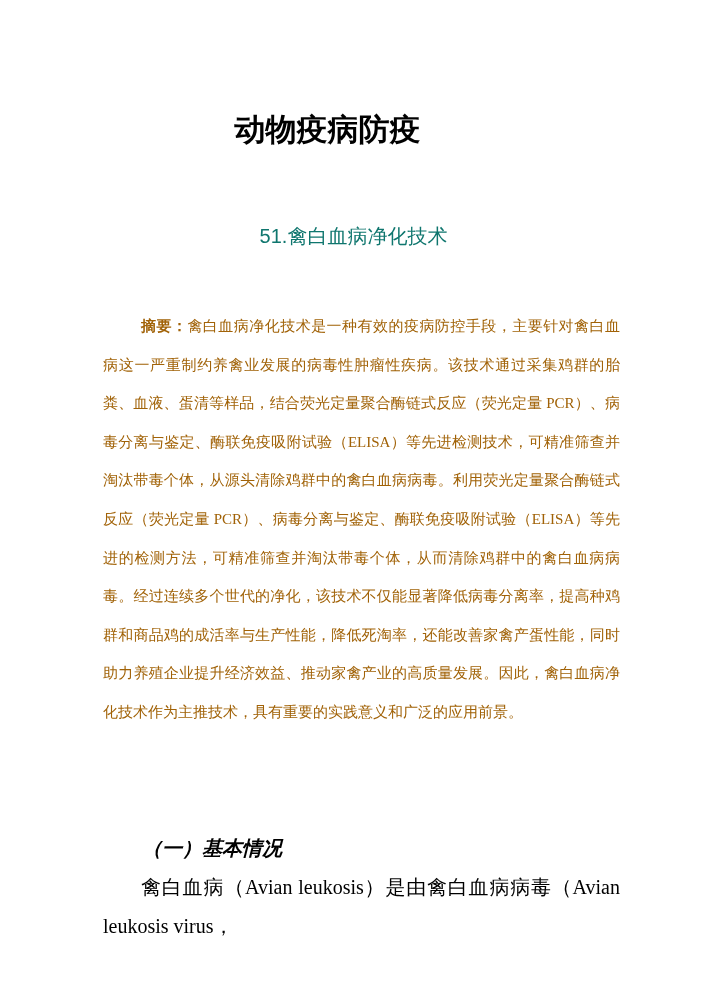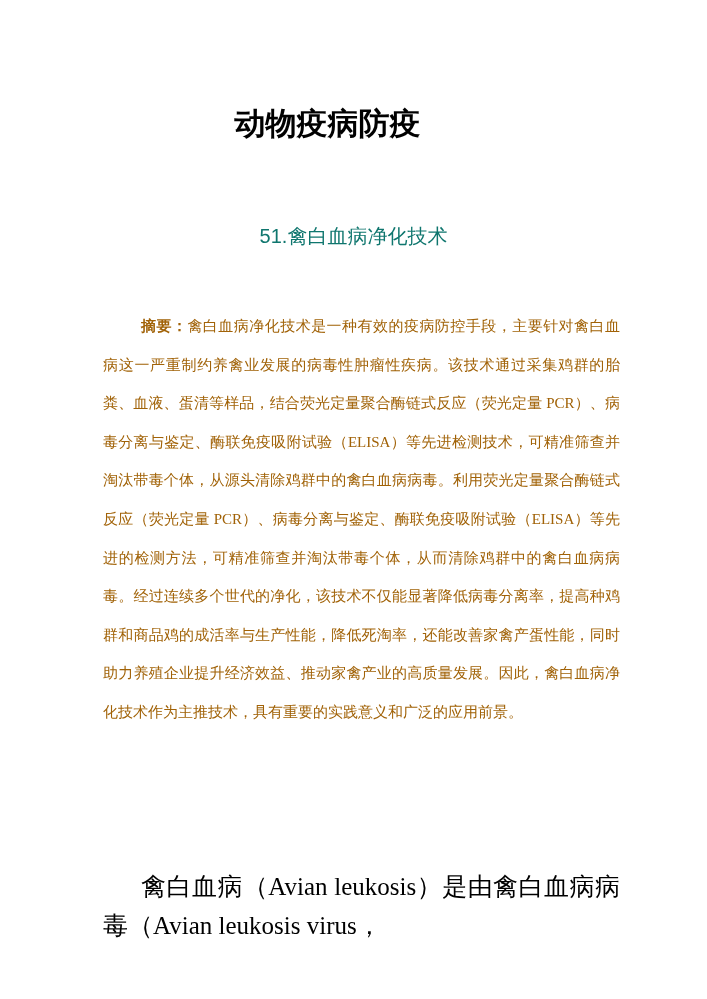--- a/index.html
+++ b/index.html
@@ -8,21 +8,21 @@
     position: relative;
     width: 707px;
     height: 999px;
     background: #ffffff;
     color: #000000;
     overflow: hidden;
     margin: 0 auto;
   }
   .doc-title {
     position: absolute;
-    top: 103px;
+    top: 109px;
     left: 0;
     width: 655px;
     text-align: center;
     font-family: "Liberation Sans", "DejaVu Sans", sans-serif;
     font-weight: 700;
     font-size: 31px;
     letter-spacing: 0px;
     color: #000000;
   }
   .doc-subtitle {
@@ -77,37 +77,38 @@
     line-height: 38.6px;
     text-indent: 39px;
     color: #000000;
   }
   .body-paragraph {
     position: absolute;
     top: 868px;
     left: 103px;
     width: 517px;
     font-family: "Liberation Serif", "DejaVu Serif", serif;
-    font-size: 25px;
+    font-size: 20px;
     line-height: 38.6px;
     text-align: justify;
     text-indent: 38px;
     color: #000000;
   }
 </style>
 </head>
 <body>
 
 <div class="page">
 
   <h1 class="doc-title">动物疫病防疫</h1>
 
   <h2 class="doc-subtitle">51.禽白血病净化技术</h2>
 
   <p class="abstract">
     <span class="abstract-label">摘要：</span><span>禽白血病净化技术是一种有效的疫病防控手段，主要针对禽白血病这一严重制约养禽业发展的病毒性肿瘤性疾病。该技术通过采集鸡群的胎粪、血液、蛋清等样品，结合荧光定量聚合酶链式反应（荧光定量 PCR）、病毒分离与鉴定、酶联免疫吸附试验（ELISA）等先进检测技术，可精准筛查并淘汰带毒个体，从源头清除鸡群中的禽白血病病毒。利用荧光定量聚合酶链式反应（荧光定量 PCR）、病毒分离与鉴定、酶联免疫吸附试验（ELISA）等先进的检测方法，可精准筛查并淘汰带毒个体，从而清除鸡群中的禽白血病病毒。经过连续多个世代的净化，该技术不仅能显著降低病毒分离率，提高种鸡群和商品鸡的成活率与生产性能，降低死淘率，还能改善家禽产蛋性能，同时助力养殖企业提升经济效益、推动家禽产业的高质量发展。因此，禽白血病净化技术作为主推技术，具有重要的实践意义和广泛的应用前景。</span>
   </p>
 
 
+  <h4 class="subsection-heading">（一）基本情况</h4>
 
   <p class="body-paragraph">禽白血病（Avian leukosis）是由禽白血病病毒（Avian leukosis virus，</p>
 
 </div>
 
 </body></html>

